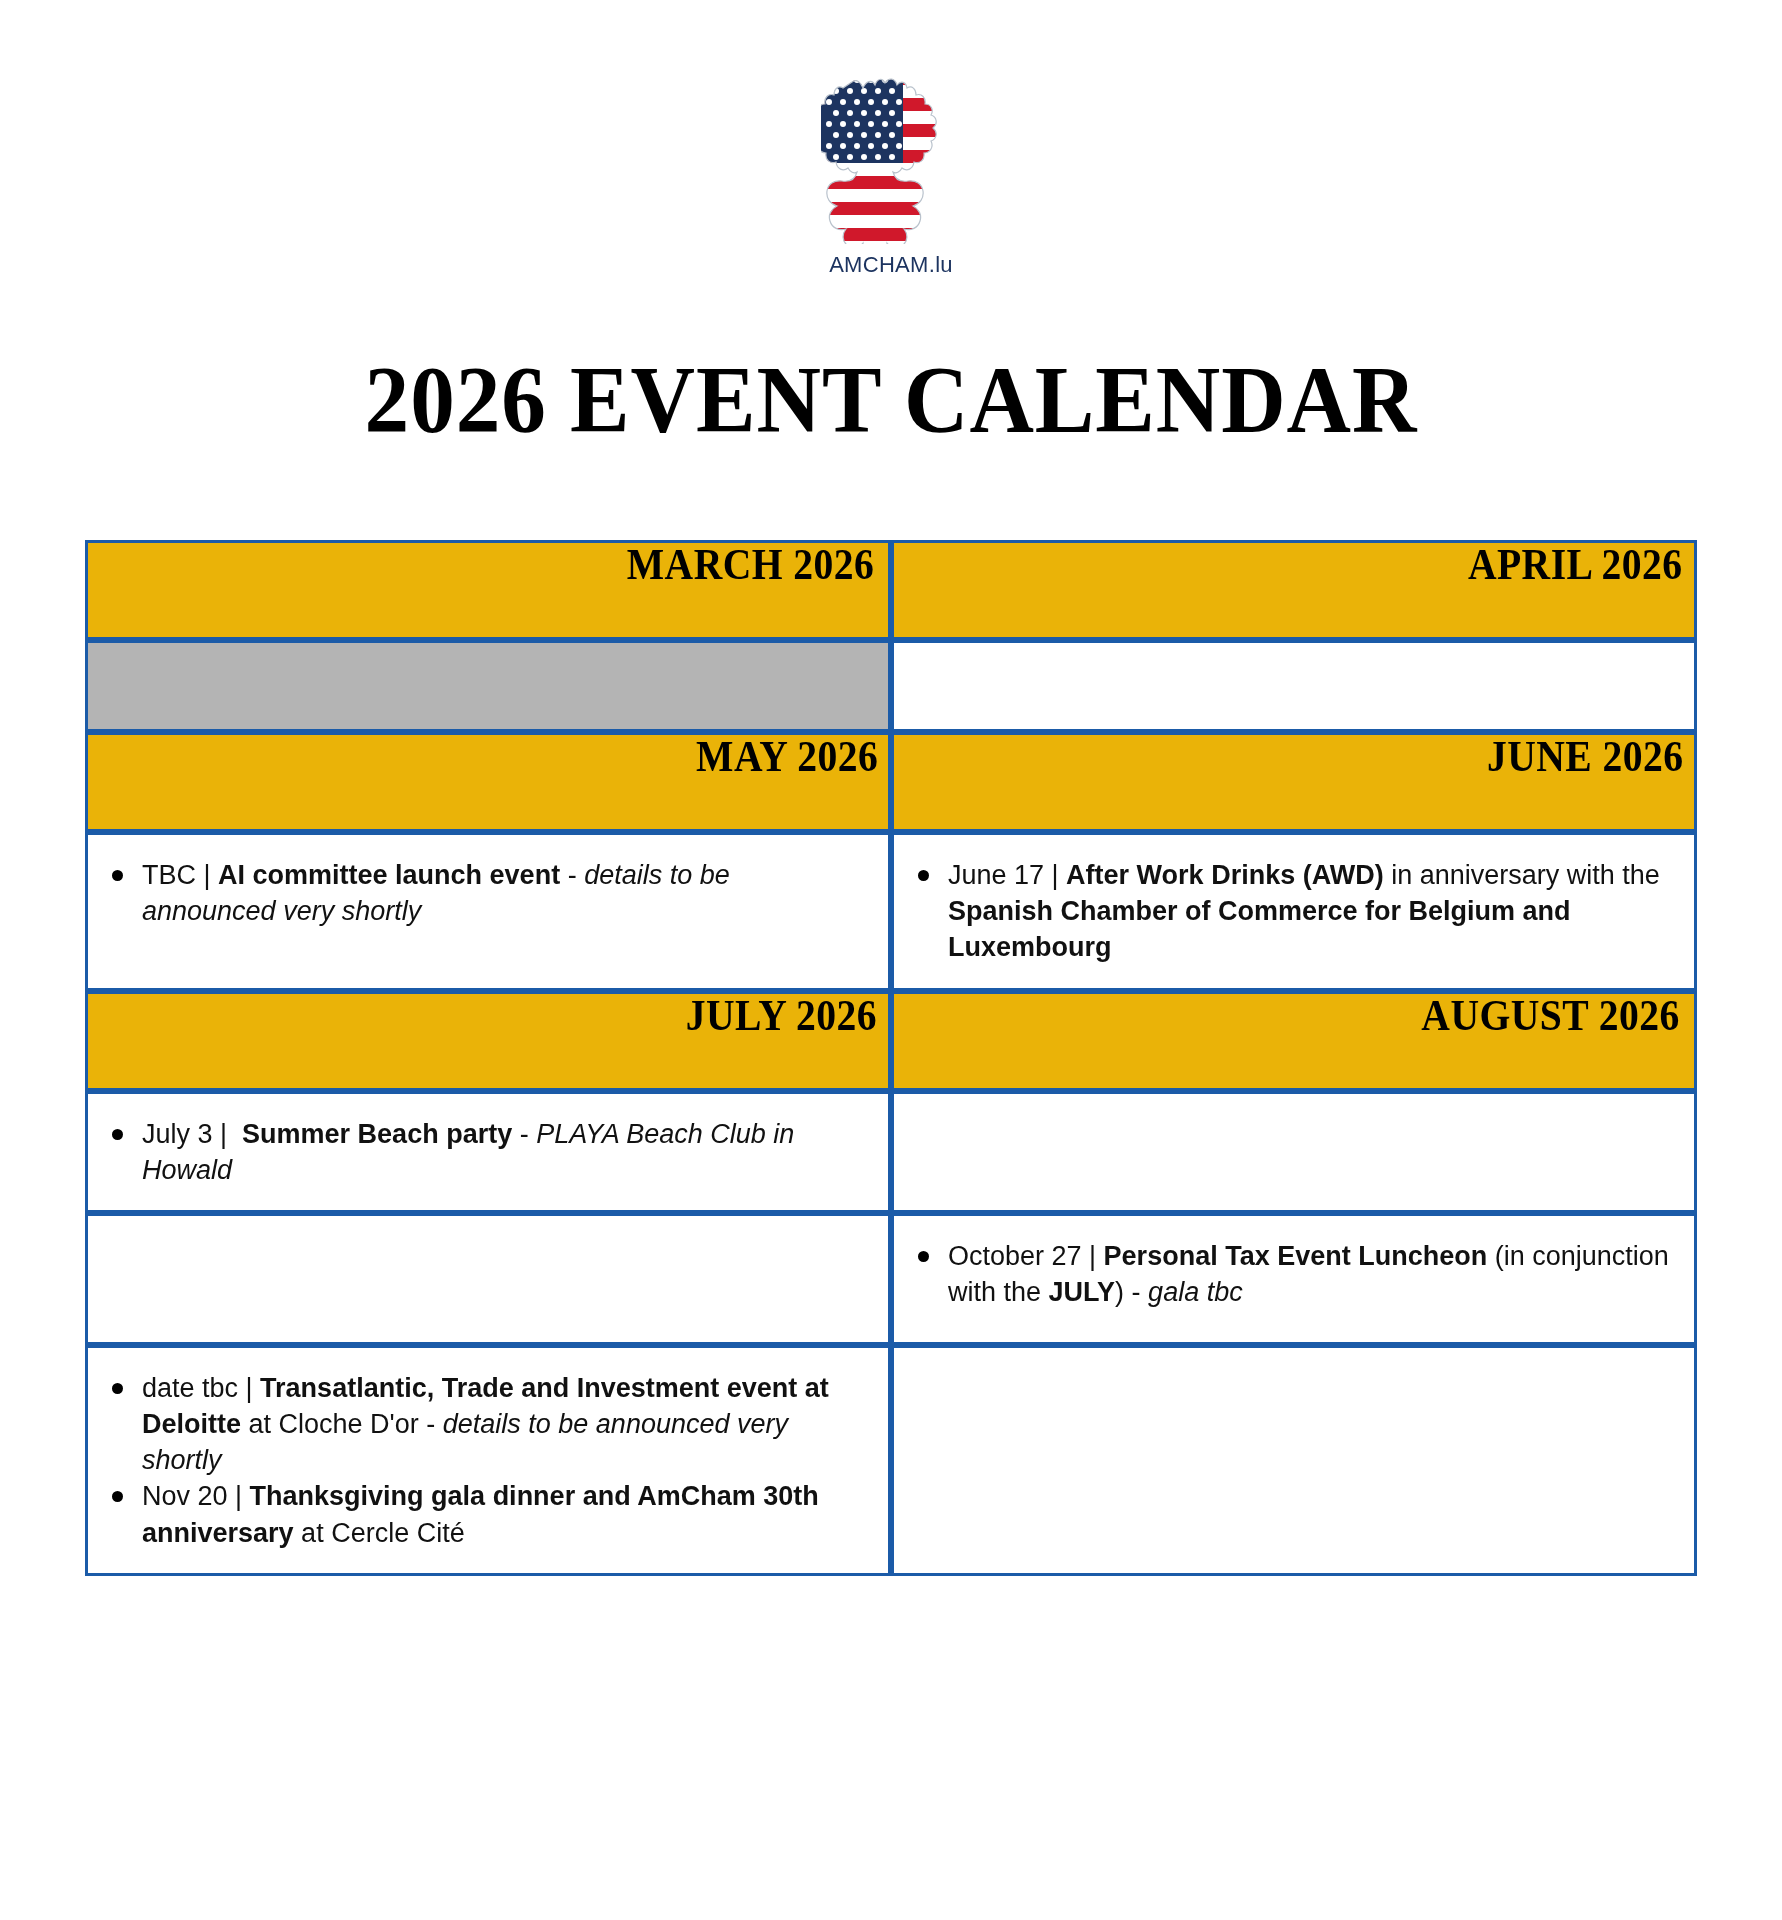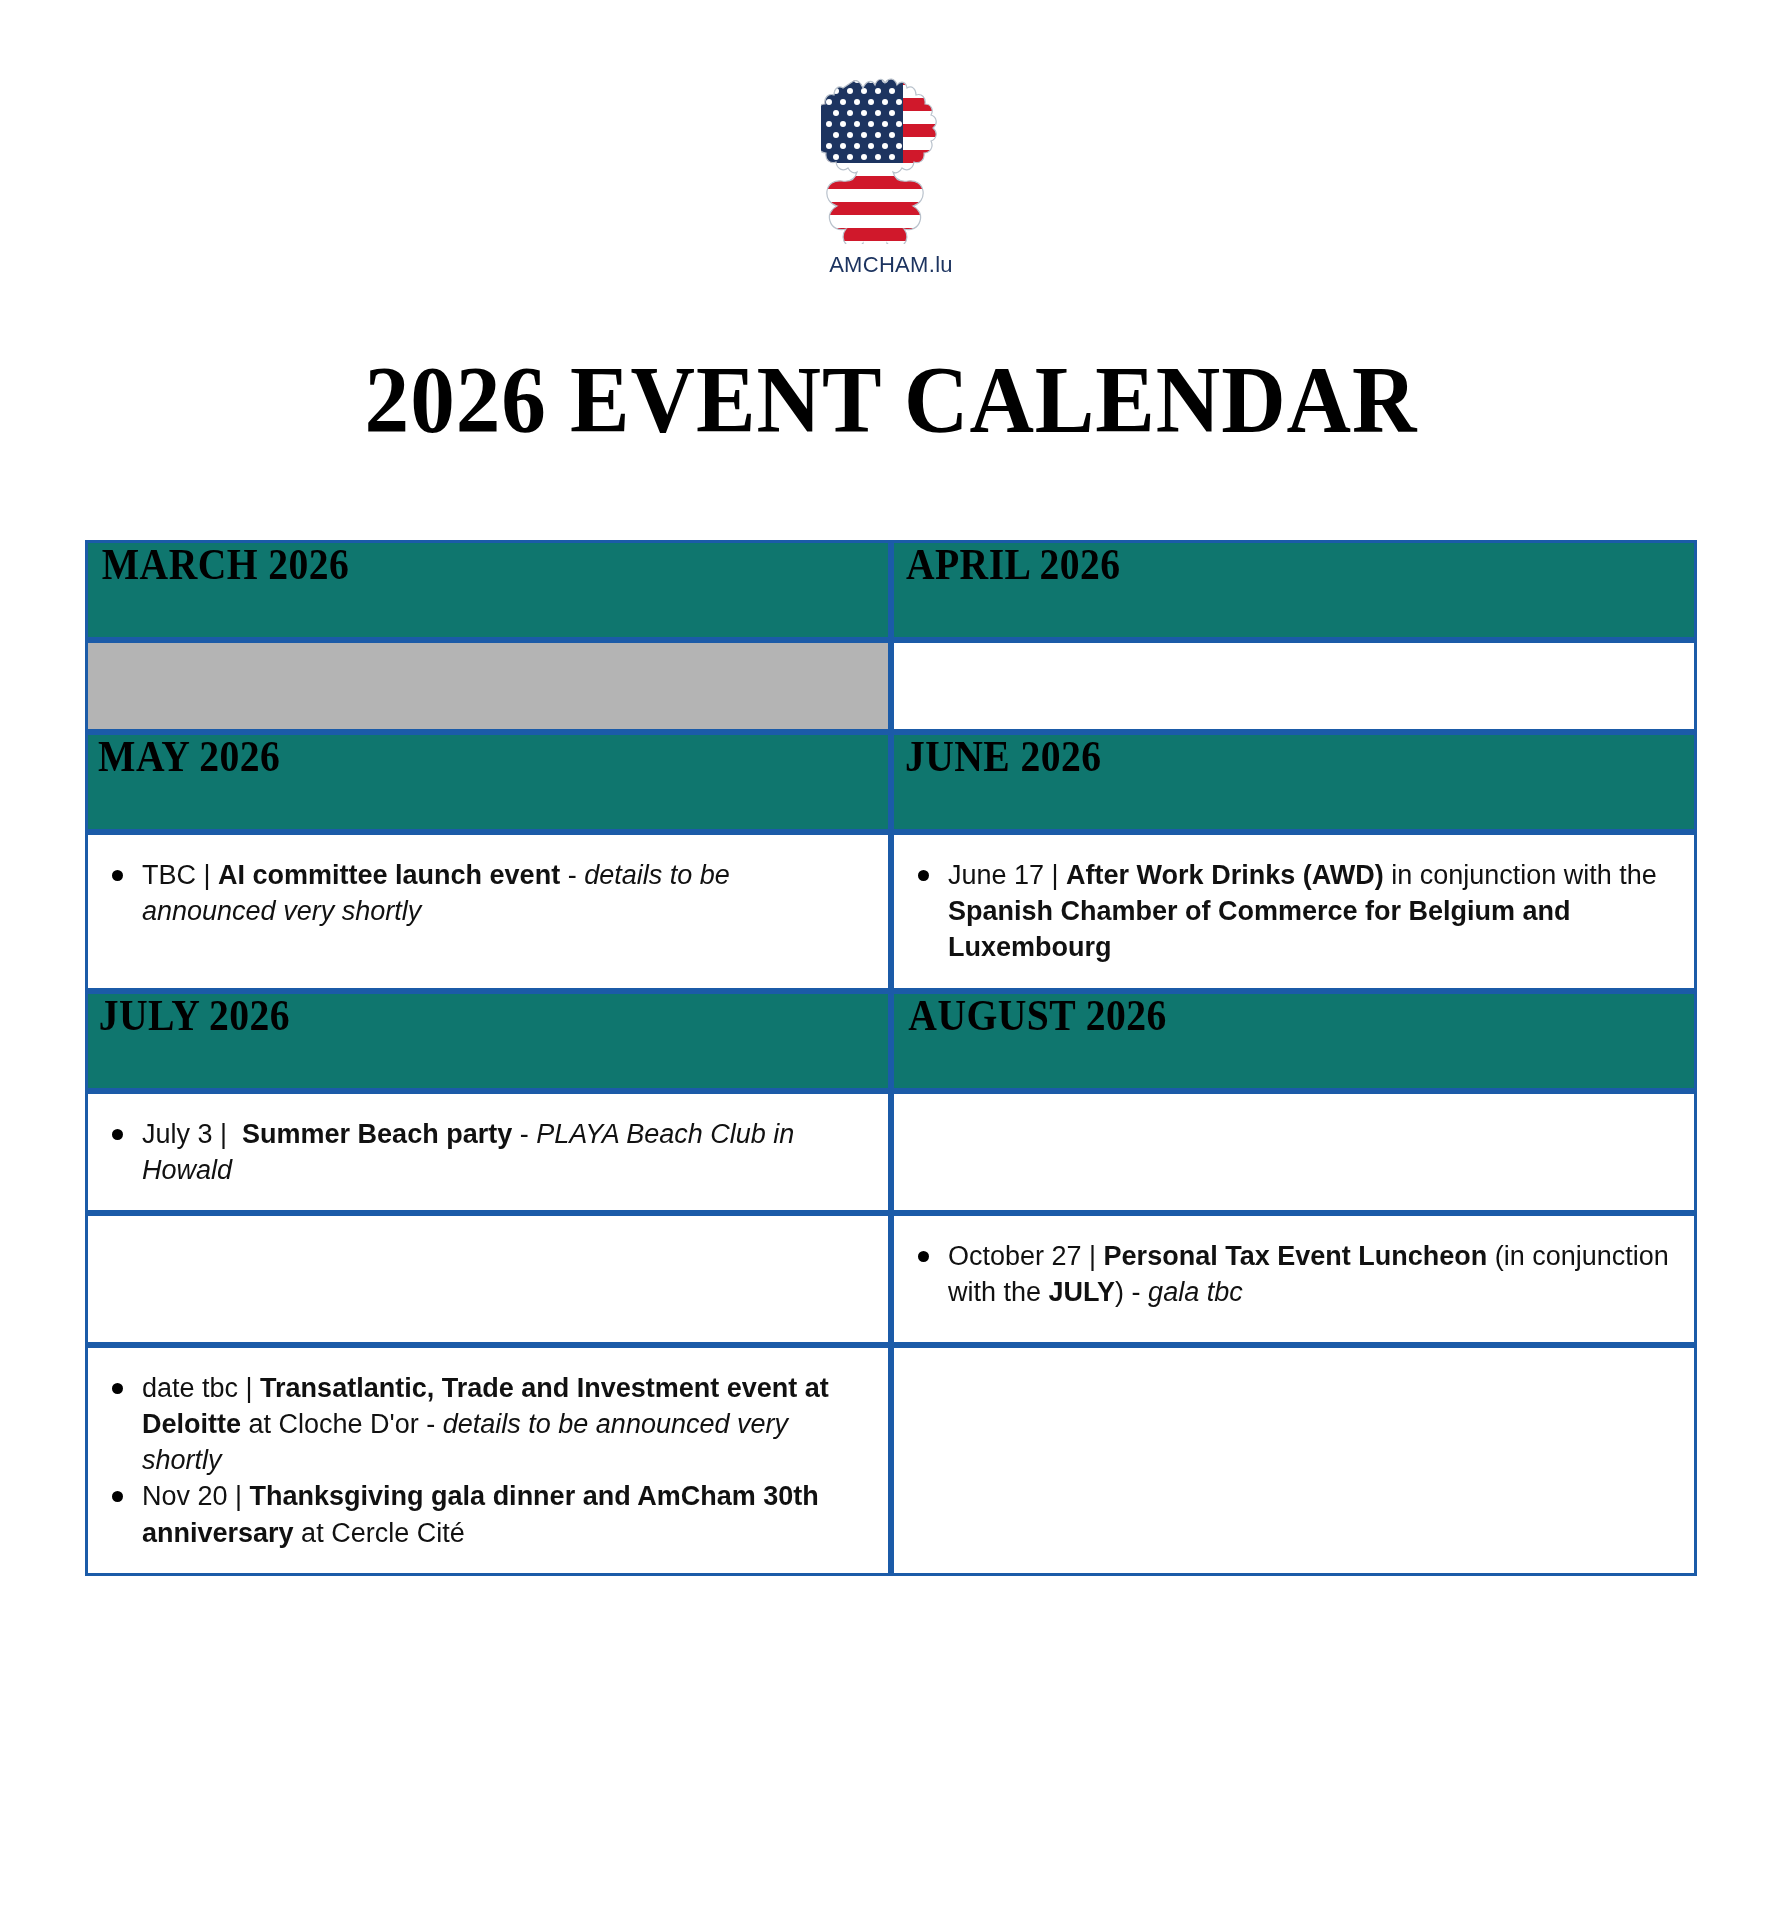--- a/index.html
+++ b/index.html
@@ -71,22 +71,22 @@
     border-spacing: 0;
     table-layout: fixed;
   }
   .calendar td {
     width: 50%;
     border: 3px solid #1b5ba8;
     vertical-align: top;
     padding: 0;
   }
   .month-head {
-    background: #0f766e;
-    text-align: left;
+    background: #eab308;
+    text-align: right;
     vertical-align: middle;
     height: 94px;
   }
   .month-head-label {
     font-family: "Liberation Serif", serif;
     font-weight: 700;
     font-size: 44px;
     line-height: 1;
     letter-spacing: 0.5px;
     color: #000000;
@@ -258,21 +258,21 @@
           <td class="month-head"><span class="month-head-label">JUNE 2026</span></td>
         </tr>
         <tr>
           <td class="month-body tall">
             <ul class="events">
               <li class="ev"><span class="frag">TBC | </span><b class="frag">AI committee launch event</b><span class="frag"> - </span><i class="frag">details to be announced very shortly</i></li>
             </ul>
           </td>
           <td class="month-body tall">
             <ul class="events">
-              <li class="ev"><span class="frag">June 17 | </span><b class="frag">After Work Drinks (AWD)</b><span class="frag"> in conjunction with the </span><b class="frag">Spanish Chamber of Commerce for Belgium and Luxembourg</b></li>
+              <li class="ev"><span class="frag">June 17 | </span><b class="frag">After Work Drinks (AWD)</b><span class="frag"> in anniversary with the </span><b class="frag">Spanish Chamber of Commerce for Belgium and Luxembourg</b></li>
             </ul>
           </td>
         </tr>
         <tr>
           <td class="month-head"><span class="month-head-label">JULY 2026</span></td>
           <td class="month-head"><span class="month-head-label">AUGUST 2026</span></td>
         </tr>
         <tr>
           <td class="month-body">
             <ul class="events">

